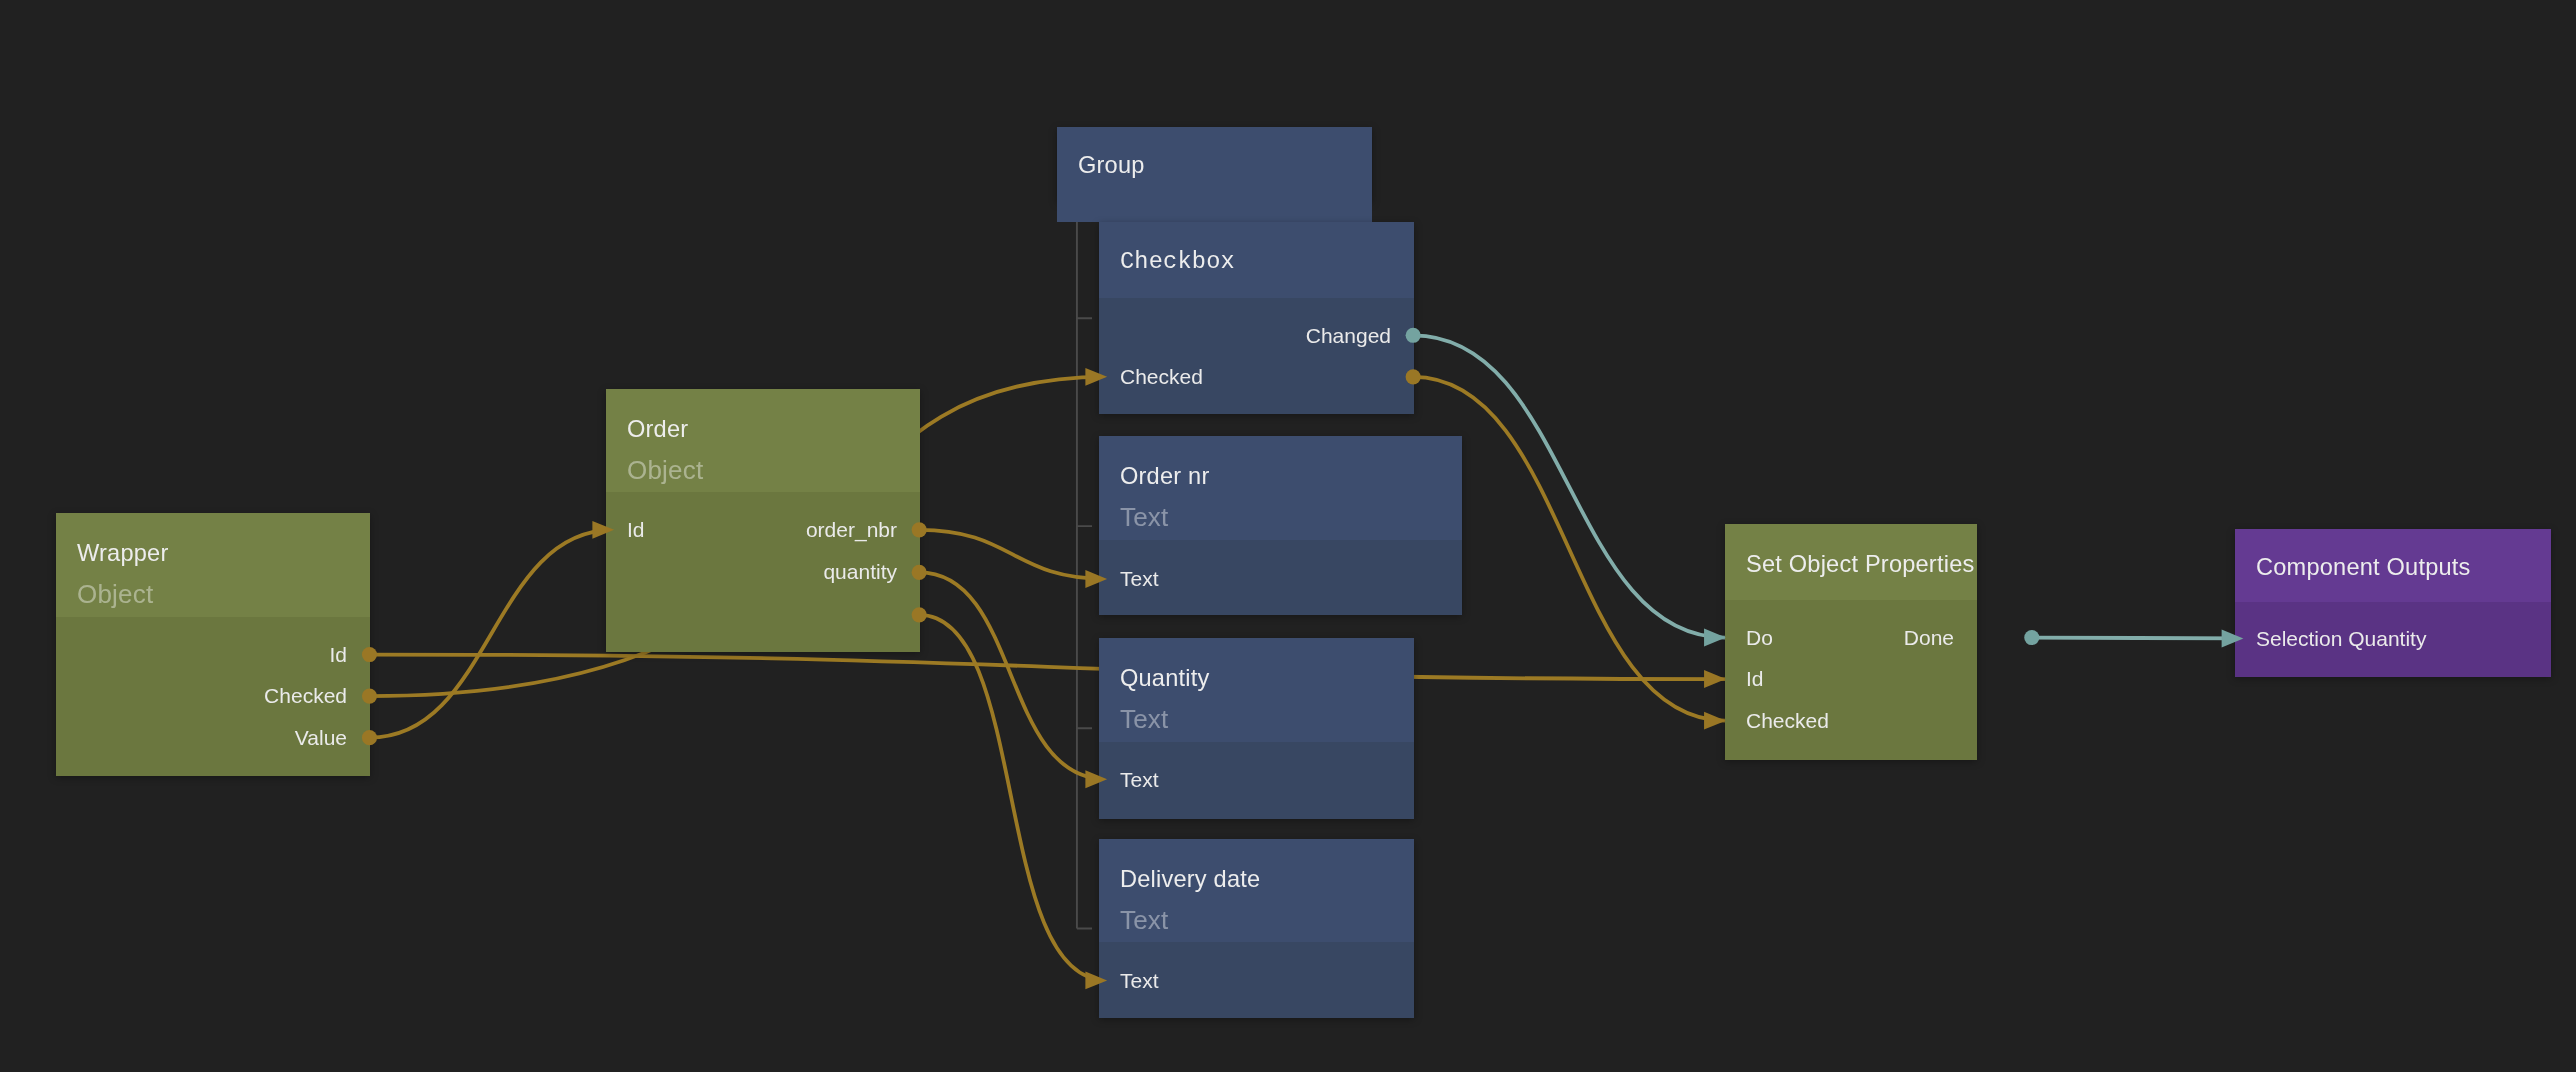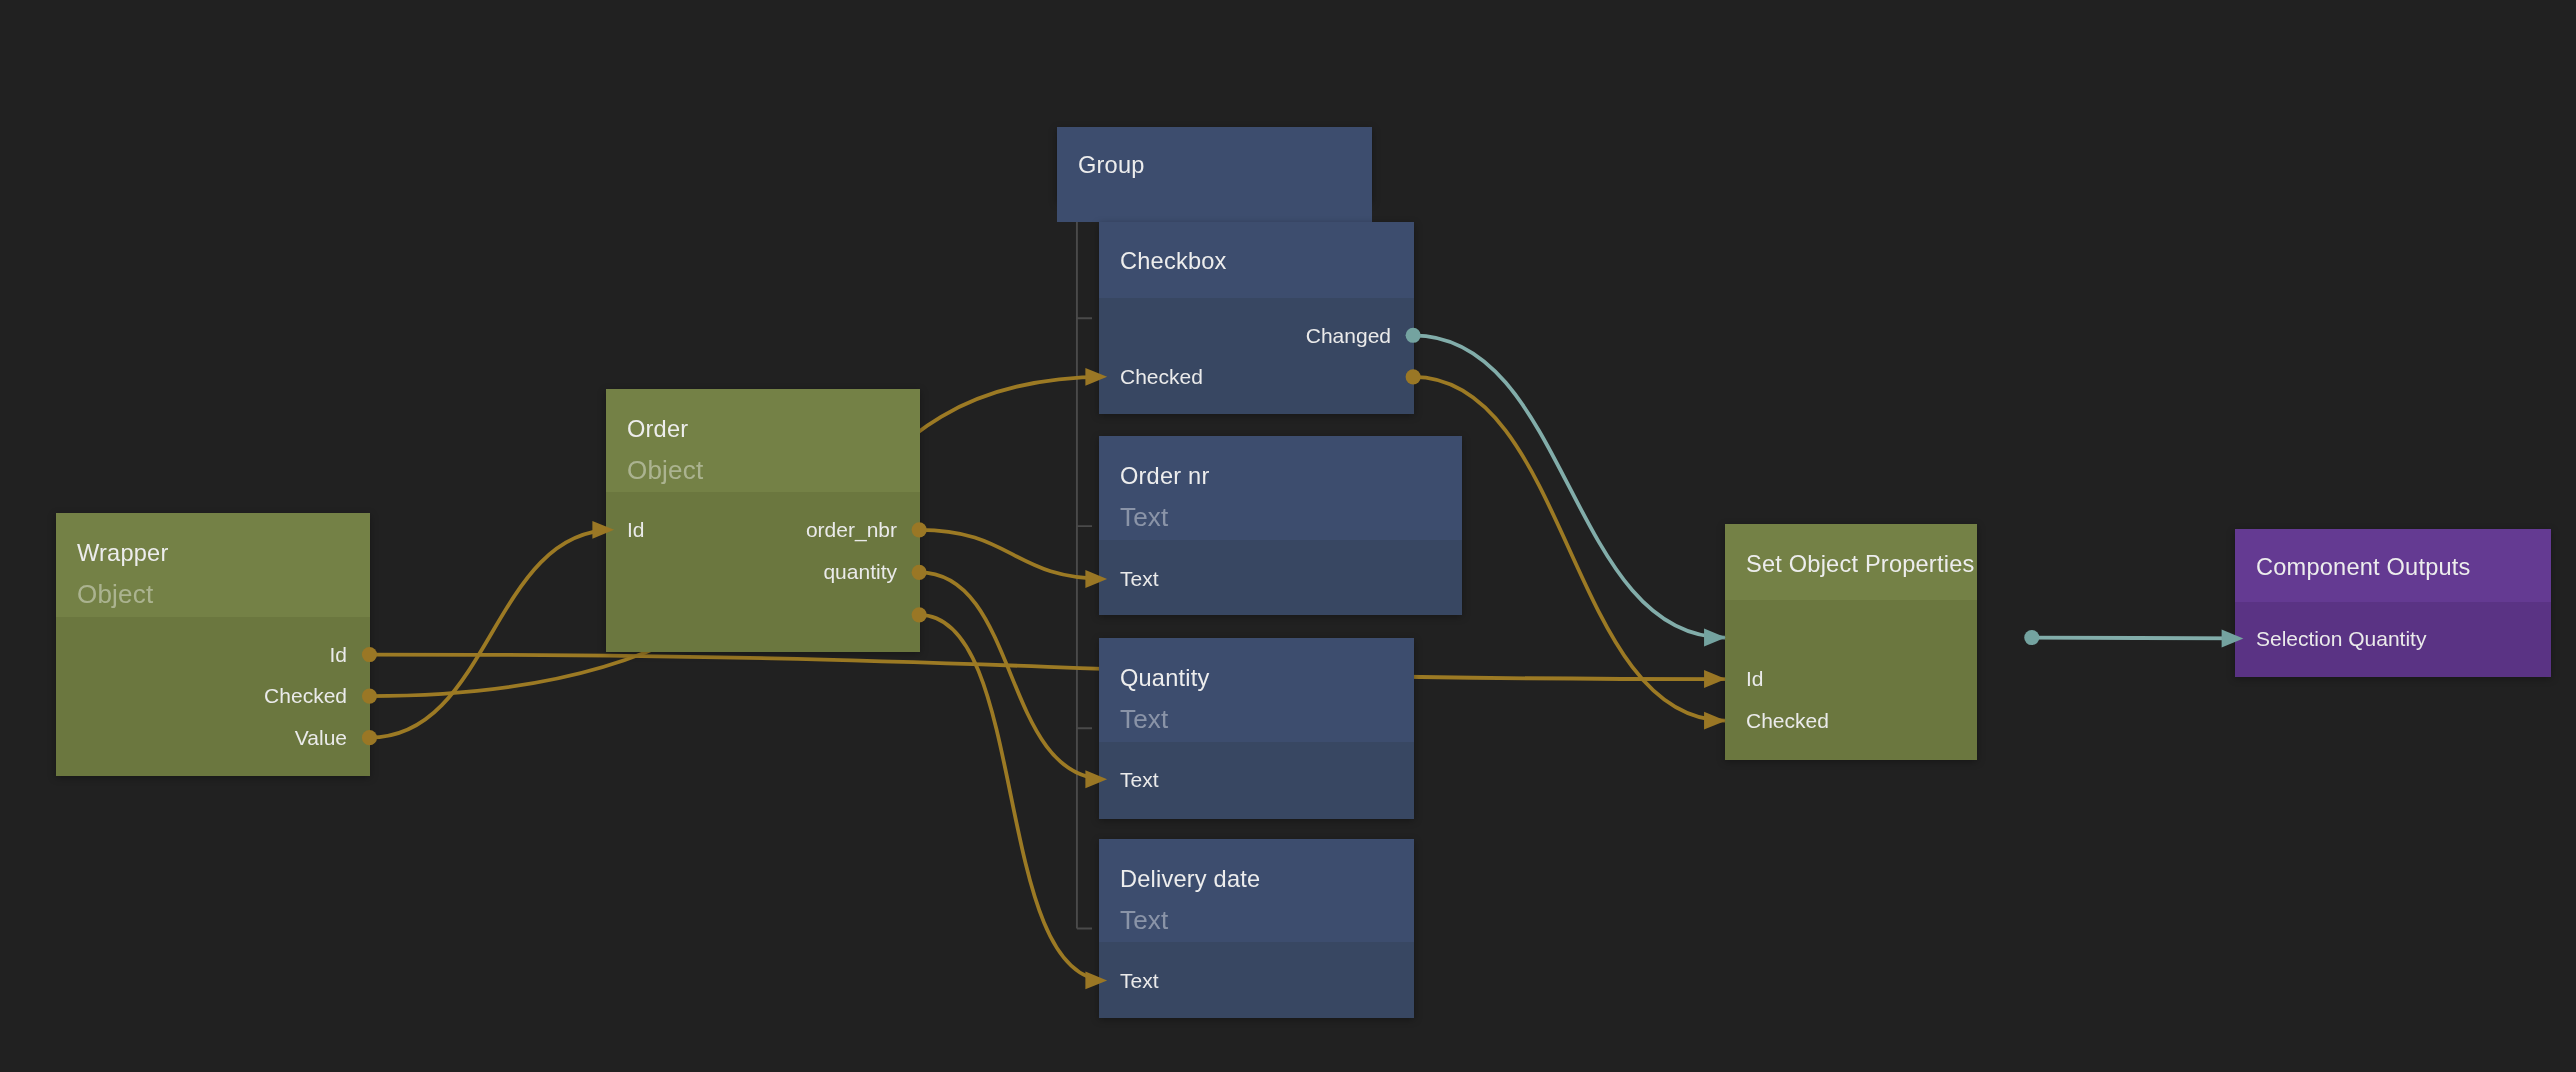--- a/index.html
+++ b/index.html
@@ -90,21 +90,21 @@
       </div>
   </div>
 
   <div class="node blue" data-interactable="true" style="left:1057px;top:127px;width:315px;height:75px;">
     <div class="hdr" style="height:95px;" data-interactable="false">
       <div class="title" style="top:38px;" data-interactable="false">Group</div>
     </div>
   </div>
 
   <div class="node blue" data-interactable="true" style="left:1099px;top:222px;width:315px;height:192px;">
-    <div class="hdr" style="height:76px;" data-interactable="false">
+    <div class="hdr" style="height:76px;font-family:Liberation Mono, monospace;" data-interactable="false">
       <div class="title" style="top:39px;" data-interactable="false">Checkbox</div>
     </div>
     <div class="prow" style="top:93px;">
         <span class="pr" data-interactable="true">Changed</span>
       </div>
     <div class="prow" style="top:134px;">
         <span class="pl" data-interactable="true">Checked</span>
       </div>
   </div>
 
@@ -134,20 +134,24 @@
       <div class="subtitle" style="top:81px;" data-interactable="false">Text</div>
     </div>
     <div class="prow" style="top:121px;">
         <span class="pl" data-interactable="true">Text</span>
       </div>
   </div>
 
   <div class="node olive" data-interactable="true" style="left:1717px;top:524px;width:252px;height:236px;margin-left:8px;">
     <div class="hdr" style="height:76px;" data-interactable="false">
       <div class="title" style="top:40px;" data-interactable="false">Set Object Properties</div>
+    </div>
+    <div class="prow" style="top:93px;">
+      <span class="pl" data-interactable="true">Do</span>
+      <span class="pr" data-interactable="true">Done</span>
     </div>
     <div class="prow" style="top:134px;">
         <span class="pl" data-interactable="true">Id</span>
       </div>
     <div class="prow" style="top:176px;">
         <span class="pl" data-interactable="true">Checked</span>
       </div>
   </div>
 
   <div class="node purple" data-interactable="true" style="left:2235px;top:529px;width:316px;height:148px;">

